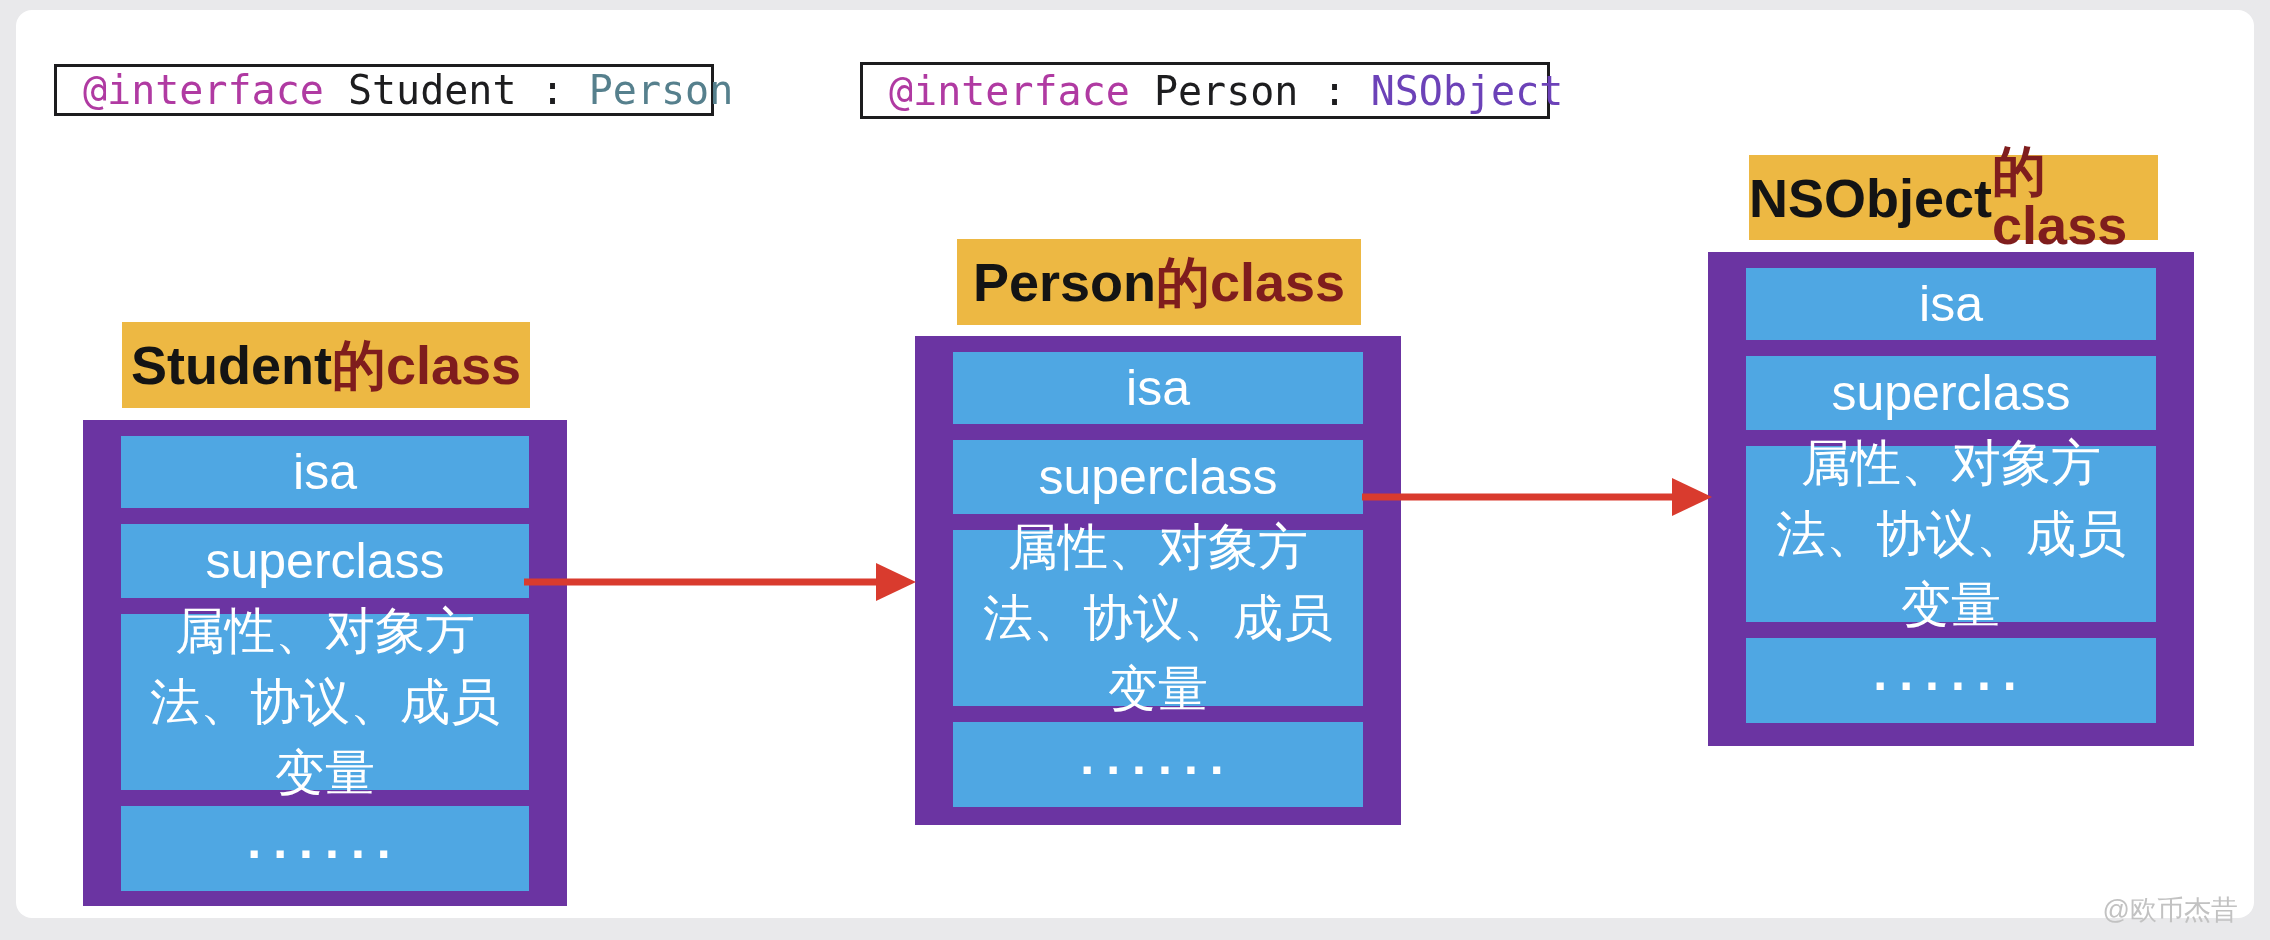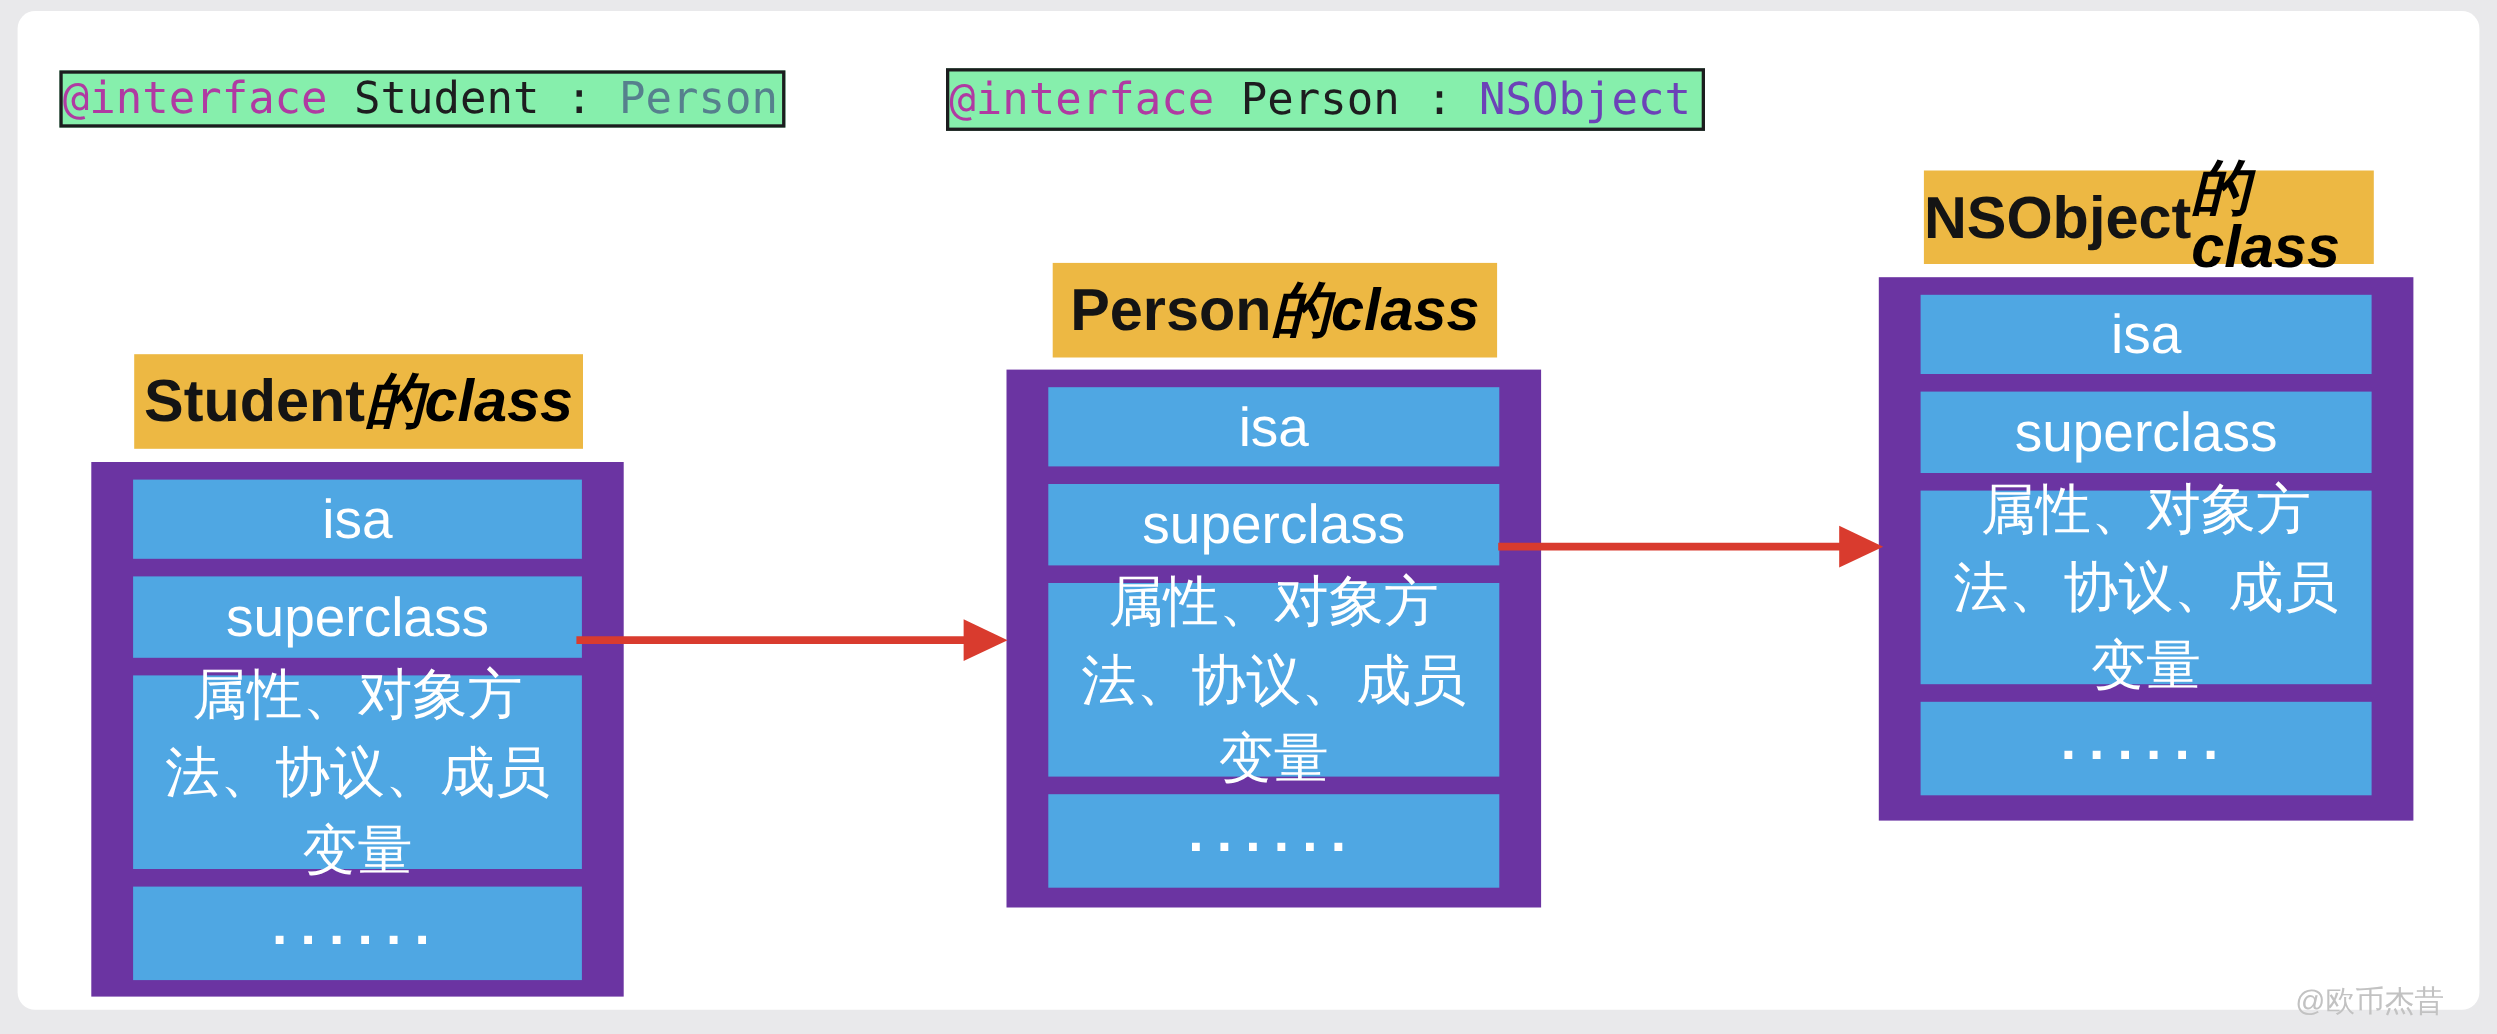--- a/index.html
+++ b/index.html
@@ -9,41 +9,41 @@
     font-family:"Liberation Sans", sans-serif;
   }
   .card {
     position:absolute; left:16px; top:10px; width:2238px; height:908px;
     background:#ffffff; border-radius:16px;
   }
 
   
   .code {
     position:absolute; box-sizing:border-box;
-    border:3px solid #1c1c1e; background:#86efac;
+    border:3px solid #1c1c1e; background:#ffffff;
     font-family:"DejaVu Sans Mono", "Liberation Mono", monospace;
     font-size:40px; white-space:pre;
-    display:flex; align-items:center; padding:0 0;
+    display:flex; align-items:center; padding:0 26px;
     color:#1d1d1f;
   }
   #code-student { left:54px;  top:64px; width:660px; height:52px; }
   #code-person  { left:860px; top:62px; width:690px; height:57px; }
   .kw      { color:#b03aa2; }
   .cls     { color:#1d1d1f; }
   .ref-teal   { color:#56808d; }
   .ref-purple { color:#6c42b8; }
 
   
   .hdr {
     position:absolute; background:#edb843;
     display:flex; align-items:center; justify-content:center;
     font-size:54px; font-weight:700; line-height:1;
   }
   .hdr .hdr-name   { color:#141414; }
-  .hdr .hdr-suffix { color:#000000;font-style:italic; }
+  .hdr .hdr-suffix { color:#7f1d1d; }
   #hdr-student  { left:122px;  top:322px; width:408px; height:86px; }
   #hdr-person   { left:957px;  top:239px; width:404px; height:86px; }
   #hdr-nsobject { left:1749px; top:155px; width:409px; height:85px; }
 
   
   .struct {
     position:absolute; background:#6b34a2; box-sizing:border-box;
     display:flex; flex-direction:column;
     padding:16px 38px 22px 38px;
   }
@@ -70,21 +70,21 @@
     font-size:50px; font-weight:700; letter-spacing:12px; line-height:1;
     transform:translateY(-8px);
   }
 
   
   svg.arrows { position:absolute; left:0; top:0; pointer-events:none; }
   .arrow-line { stroke:#d93b2e; stroke-width:7; }
   .arrow-head { fill:#d93b2e; }
 
   .watermark {
-    position:absolute; right:48px; top:892px;
+    position:absolute; right:32px; top:892px;
     font-size:27px; color:#c2c2c2;
   }
 </style>
 </head>
 <body>
 
 <div class="card"></div>
 
 <div class="code" id="code-student"><span class="kw">@interface</span><span class="cls"> Student </span><span class="cls">: </span><span class="ref-teal">Person</span></div>
 

